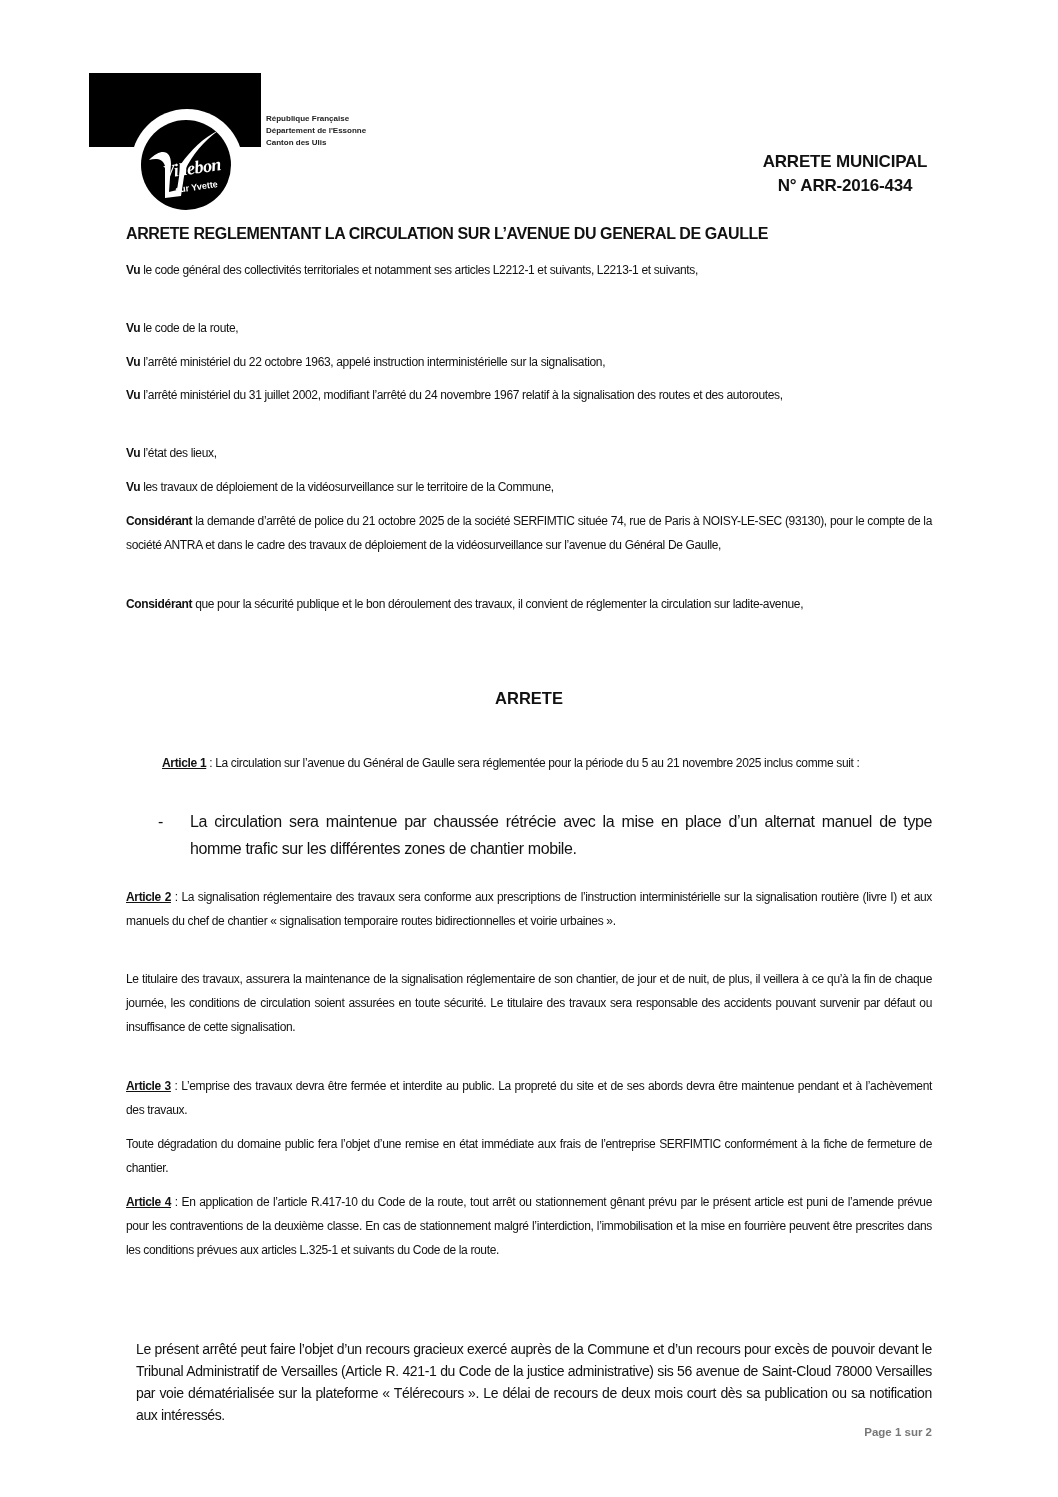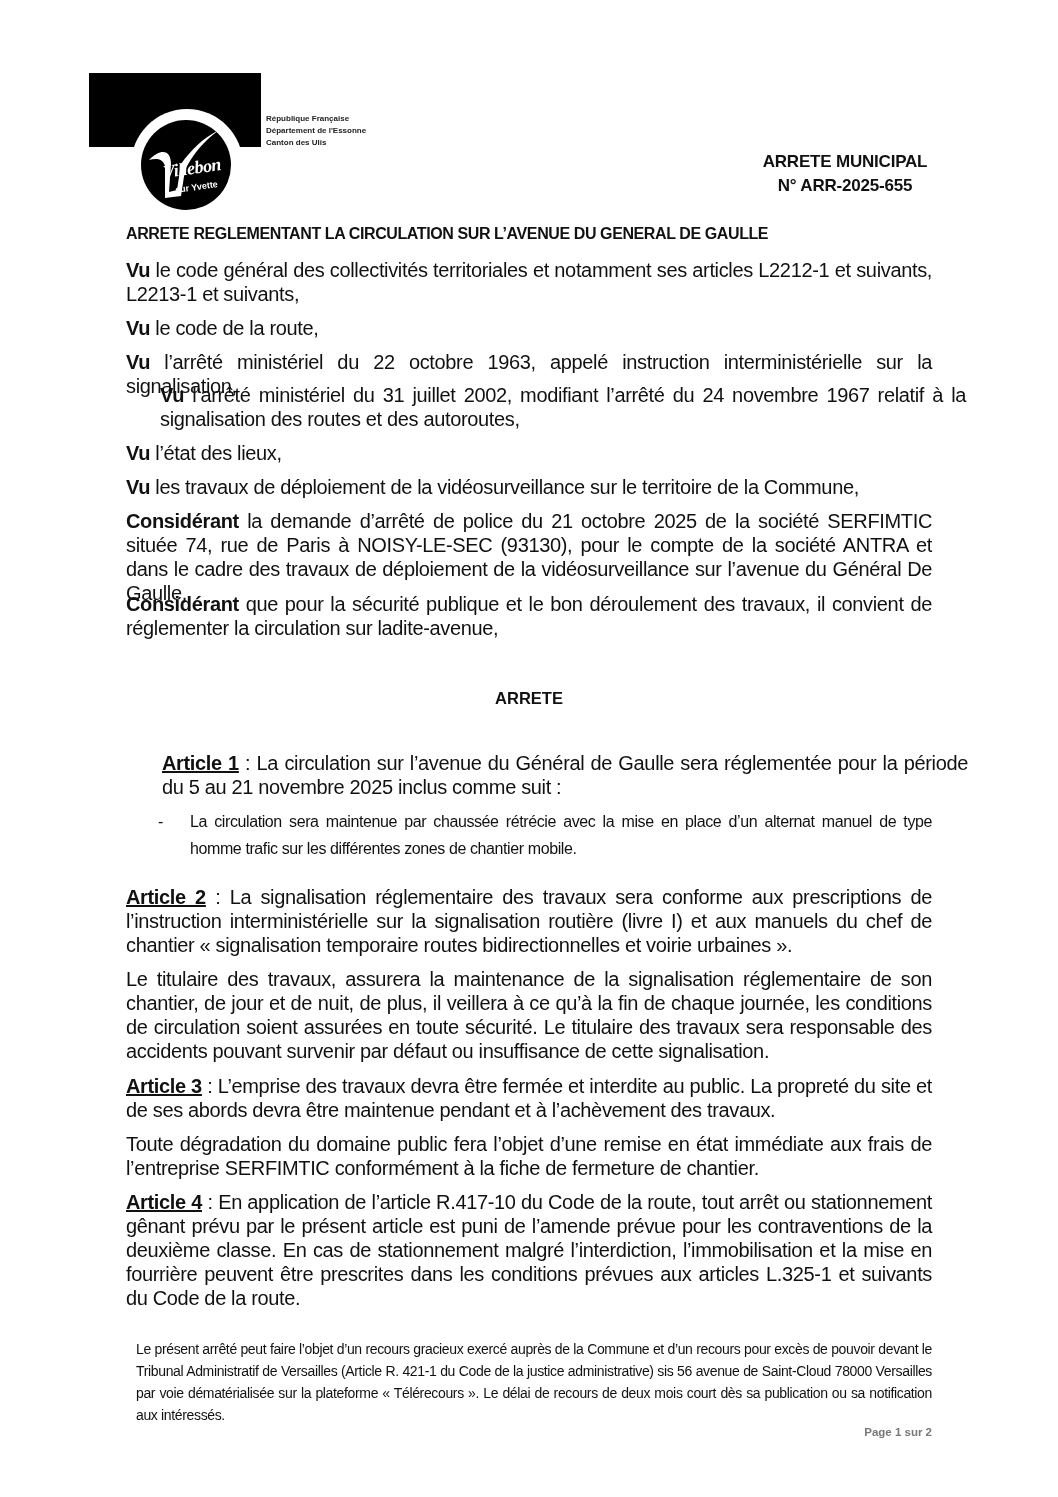--- a/index.html
+++ b/index.html
@@ -39,21 +39,21 @@
   }
 
   .ref-block {
     position: absolute; left: 760px; top: 150px; width: 170px;
     text-align: center; font-weight: bold; font-size: 17px; line-height: 24px;
     font-family: "Liberation Sans", sans-serif; letter-spacing: -0.2px;
   }
 
   .body-text {
     position: absolute; left: 126px; width: 806px;
-    font-size: 20px; line-height: 24px; color: #111;
+    font-size: 12px; line-height: 24px; color: #111;
     letter-spacing: -0.35px; text-align: justify;
     font-family: "Liberation Sans Narrow", "Liberation Sans", sans-serif;
   }
   .title-line { font-weight: bold; font-size: 16px; letter-spacing: -0.4px; }
   .b { font-weight: bold; }
   .u { font-weight: bold; text-decoration: underline; }
   .center-title {
     position: absolute; left: 0; width: 1058px; text-align: center;
     font-weight: bold; font-size: 16.5px;
   }
@@ -86,35 +86,35 @@
   </div>
 
   <div class="admin-lines">
     <div>République Française</div>
     <div>Département de l'Essonne</div>
     <div>Canton des Ulis</div>
   </div>
 
   <div class="ref-block">
     <div>ARRETE MUNICIPAL</div>
-    <div>N° ARR-2025-655</div>
+    <div>N° ARR-2016-434</div>
   </div>
 
   <div class="body-text title-line" style="top:222px;">ARRETE REGLEMENTANT LA CIRCULATION SUR L’AVENUE DU GENERAL DE GAULLE</div>
 
   <div class="body-text" style="top:258px;">
     <span class="b">Vu</span><span> le code général des collectivités territoriales et notamment ses articles L2212-1 et suivants, L2213-1 et suivants,</span>
   </div>
   <div class="body-text" style="top:316px;">
     <span class="b">Vu</span><span> le code de la route,</span>
   </div>
   <div class="body-text" style="top:350px;">
     <span class="b">Vu</span><span> l’arrêté ministériel du 22 octobre 1963, appelé instruction interministérielle sur la signalisation,</span>
   </div>
-  <div class="body-text" style="top:383px;margin-left:34px;">
+  <div class="body-text" style="top:383px;">
     <span class="b">Vu</span><span> l’arrêté ministériel du 31 juillet 2002, modifiant l’arrêté du 24 novembre 1967 relatif à la signalisation des routes et des autoroutes,</span>
   </div>
   <div class="body-text" style="top:475px;">
     <span class="b">Vu</span><span> les travaux de déploiement de la vidéosurveillance sur le territoire de la Commune,</span>
   </div>
   <div class="body-text" style="top:441px;">
     <span class="b">Vu</span><span> l’état des lieux,</span>
   </div>
   <div class="body-text" style="top:509px;">
     <span class="b">Considérant</span><span> la demande d’arrêté de police du 21 octobre 2025 de la société SERFIMTIC située 74, rue de Paris à NOISY-LE-SEC (93130), pour le compte de la société ANTRA et dans le cadre des travaux de déploiement de la vidéosurveillance sur l’avenue du Général De Gaulle,</span>

